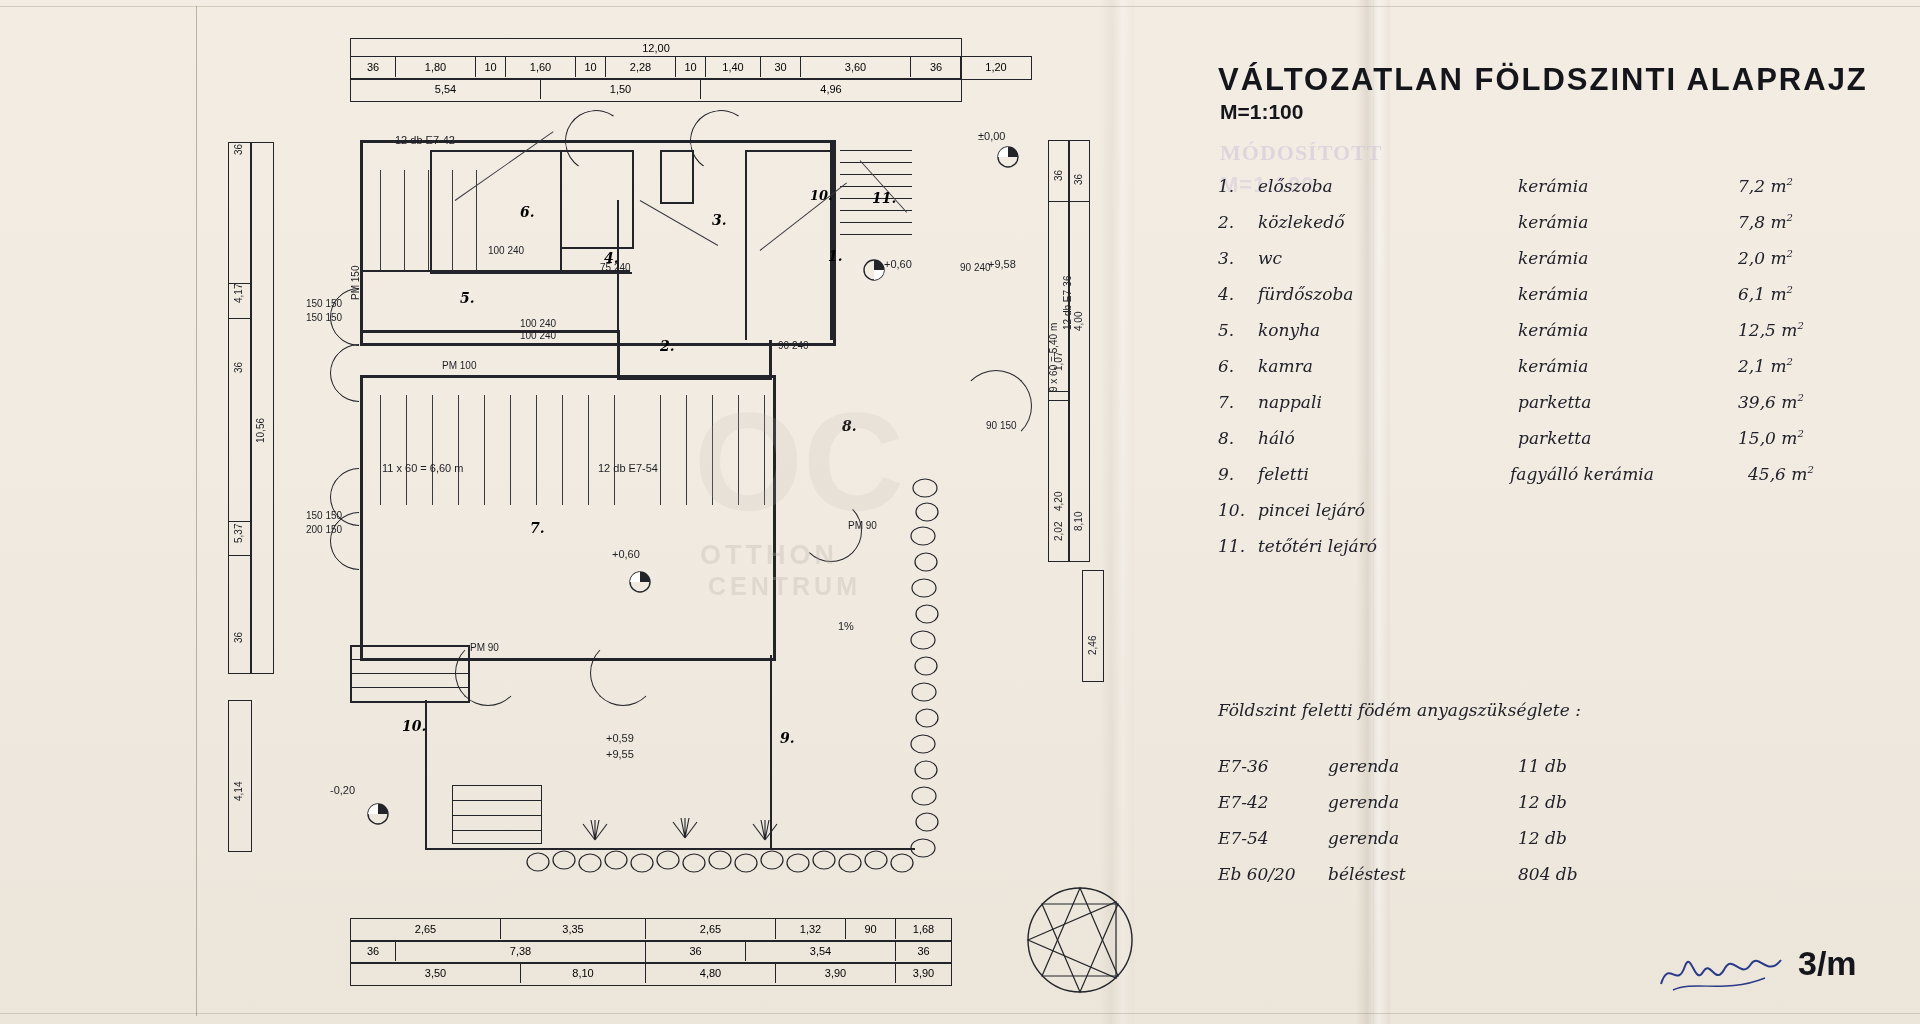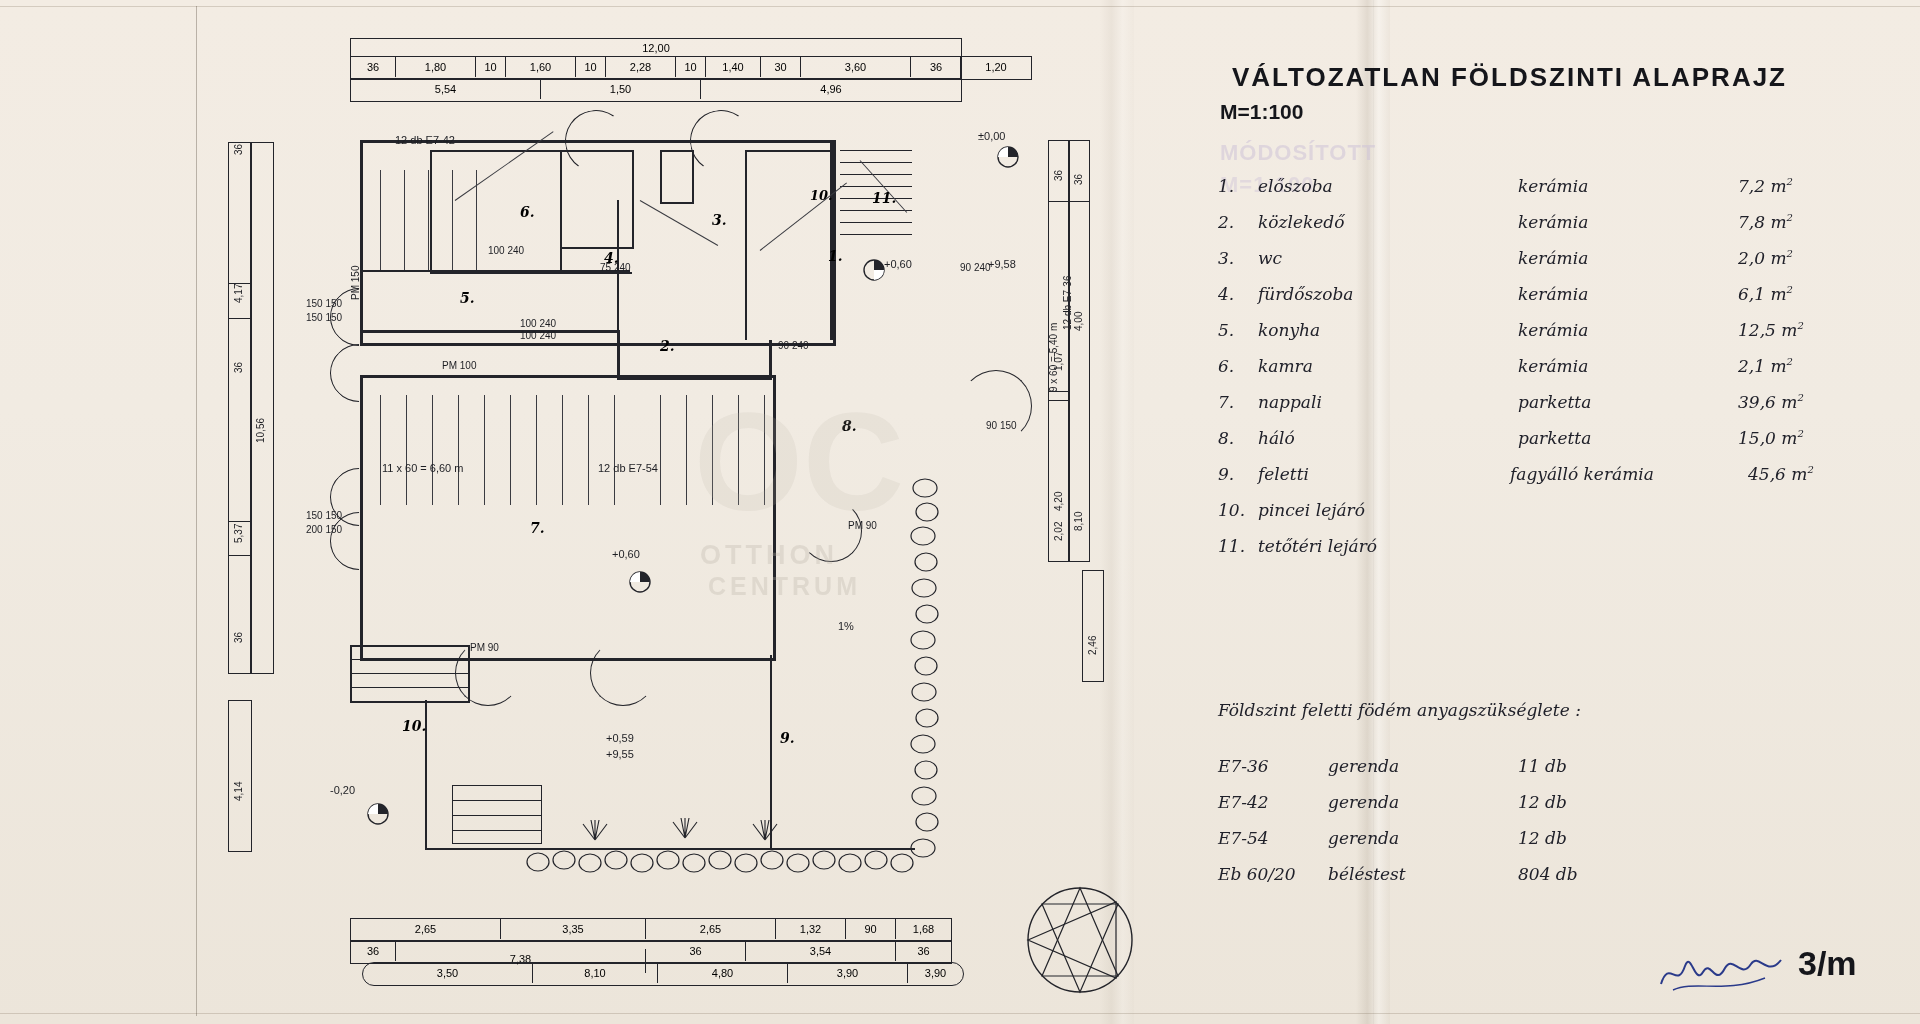--- a/index.html
+++ b/index.html
@@ -22,23 +22,23 @@
   .ink{position:absolute;}
   .line{position:absolute;background:#23242a;}
   .thin{background:#3a3b41;}
   .txt{position:absolute;color:#1d1e23;white-space:nowrap;}
   .hand{font-family:"DejaVu Serif", serif;font-style:italic;color:#20212a;}
   .tiny{font-size:10px;}
   .small{font-size:11px;}
 
   
   #panel{position:absolute;left:1190px;top:0;width:730px;height:1024px;}
-  #title{position:absolute;left:42px;top:62px;font-size:26px;font-weight:bold;letter-spacing:2px;color:#15161b;text-align:center;}
+  #title{position:absolute;left:28px;top:62px;font-size:31px;font-weight:bold;letter-spacing:2px;color:#15161b;text-align:center;}
   #scale{position:absolute;left:30px;top:100px;font-size:21px;font-weight:bold;color:#15161b;}
-  #ghost{position:absolute;left:30px;top:140px;font-size:22px;font-weight:bold;color:#cfc4d8;opacity:.55;letter-spacing:1px;}
+  #ghost{position:absolute;left:30px;top:140px;font-size:22px;font-weight:bold;color:#cfc4d8;opacity:.55;letter-spacing:1px;font-family:Liberation Serif, serif;}
   #ghost2{position:absolute;left:30px;top:172px;font-size:22px;font-weight:bold;color:#cfc4d8;opacity:.45;letter-spacing:1px;}
   .roomrow{position:absolute;left:28px;width:690px;height:36px;}
   .roomrow .idx{position:absolute;left:0;top:0;width:34px;font-size:17px;}
   .roomrow .nm{position:absolute;left:40px;top:0;font-size:17px;}
   .roomrow .mat{position:absolute;left:300px;top:0;font-size:17px;}
   .roomrow .ar{position:absolute;left:520px;top:0;font-size:17px;}
   .sup{font-size:10px;vertical-align:super;}
 
   #matsTitle{position:absolute;left:28px;top:552px;font-size:17px;}
   .matrow{position:absolute;left:28px;width:690px;height:36px;font-size:17px;}
@@ -381,26 +381,26 @@
     <div class="dimbox" style="left:350px;top:918px;width:600px;height:22px;">
       <div class="dimcell" style="left:0;top:0;width:150px;height:20px;line-height:20px;">2,65</div>
       <div class="dimcell" style="left:150px;top:0;width:145px;height:20px;line-height:20px;">3,35</div>
       <div class="dimcell" style="left:295px;top:0;width:130px;height:20px;line-height:20px;">2,65</div>
       <div class="dimcell" style="left:425px;top:0;width:70px;height:20px;line-height:20px;">1,32</div>
       <div class="dimcell" style="left:495px;top:0;width:50px;height:20px;line-height:20px;">90</div>
       <div class="dimcell" style="left:545px;top:0;width:55px;height:20px;line-height:20px;border-right:none;">1,68</div>
     </div>
     <div class="dimbox" style="left:350px;top:940px;width:600px;height:22px;">
       <div class="dimcell" style="left:0;top:0;width:45px;height:20px;line-height:20px;">36</div>
-      <div class="dimcell" style="left:45px;top:0;width:250px;height:24px;line-height:20px;margin-top:8px;">7,38</div>
+      <div class="dimcell" style="left:45px;top:0;width:250px;height:24px;line-height:20px;">7,38</div>
       <div class="dimcell" style="left:295px;top:0;width:100px;height:20px;line-height:20px;">36</div>
       <div class="dimcell" style="left:395px;top:0;width:150px;height:20px;line-height:20px;">3,54</div>
       <div class="dimcell" style="left:545px;top:0;width:55px;height:20px;line-height:20px;border-right:none;">36</div>
     </div>
-    <div class="dimbox" style="left:362px;top:962px;width:600px;height:22px;border-radius:12px;">
+    <div class="dimbox" style="left:350px;top:962px;width:600px;height:22px;">
       <div class="dimcell" style="left:0;top:0;width:170px;height:20px;line-height:20px;">3,50</div>
       <div class="dimcell" style="left:170px;top:0;width:125px;height:20px;line-height:20px;">8,10</div>
       <div class="dimcell" style="left:295px;top:0;width:130px;height:20px;line-height:20px;">4,80</div>
       <div class="dimcell" style="left:425px;top:0;width:120px;height:20px;line-height:20px;">3,90</div>
       <div class="dimcell" style="left:545px;top:0;width:55px;height:20px;line-height:20px;border-right:none;">3,90</div>
     </div>
 
     <div id="wm">
       <svg width="260" height="150" style="position:absolute;left:0;top:0;">
         <text x="4" y="120" font-family="Liberation Sans, sans-serif" font-size="140" font-weight="bold" fill="#b9b2a6" opacity="0.55">OC</text>

